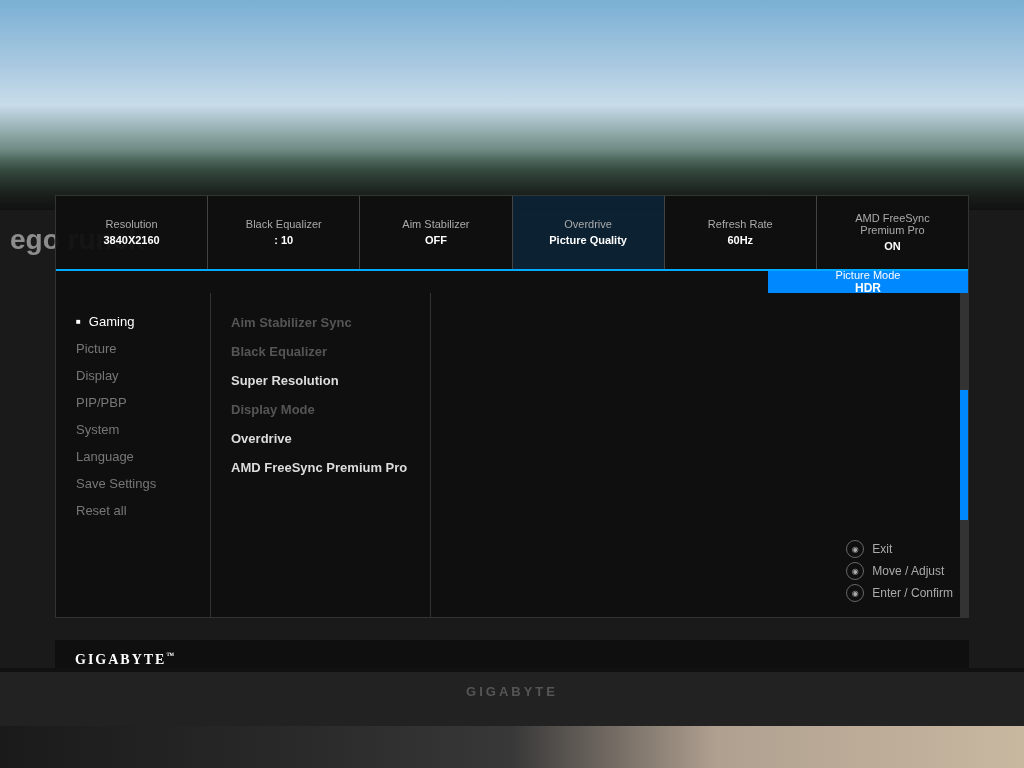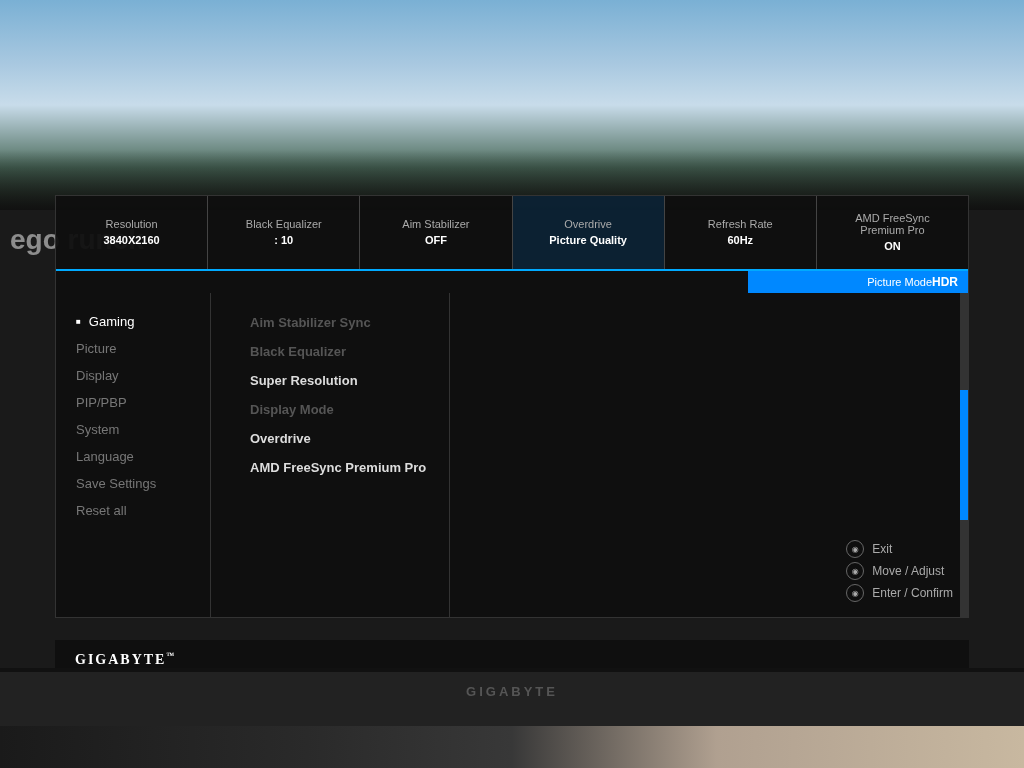--- a/index.html
+++ b/index.html
@@ -106,45 +106,45 @@
       height: 22px;
       padding-right: 10px;
       background: transparent;
       position: relative;
     }
 
     .accent-bar {
       position: absolute;
       right: 0;
       top: 0;
-      width: 220px;
+      width: 200px;
       height: 100%;
       background: #0088ff;
       display: flex;
       align-items: center;
-      justify-content: flex-end;
+      justify-content: center;
       padding: 0 10px;
+      flex-direction: column;
     }
 
     .accent-bar-label {
       color: #fff;
       font-size: 11px;
     }
 
     .accent-bar-value {
       color: #fff;
       font-size: 12px;
       font-weight: bold;
     }
 
     
     .menu-area {
       display: flex;
       height: calc(100% - 97px);
-      gap: 19px;
     }
 
     
     .left-nav {
       width: 155px;
       padding: 15px 0;
       border-right: 1px solid #333;
     }
 
     .nav-item {

